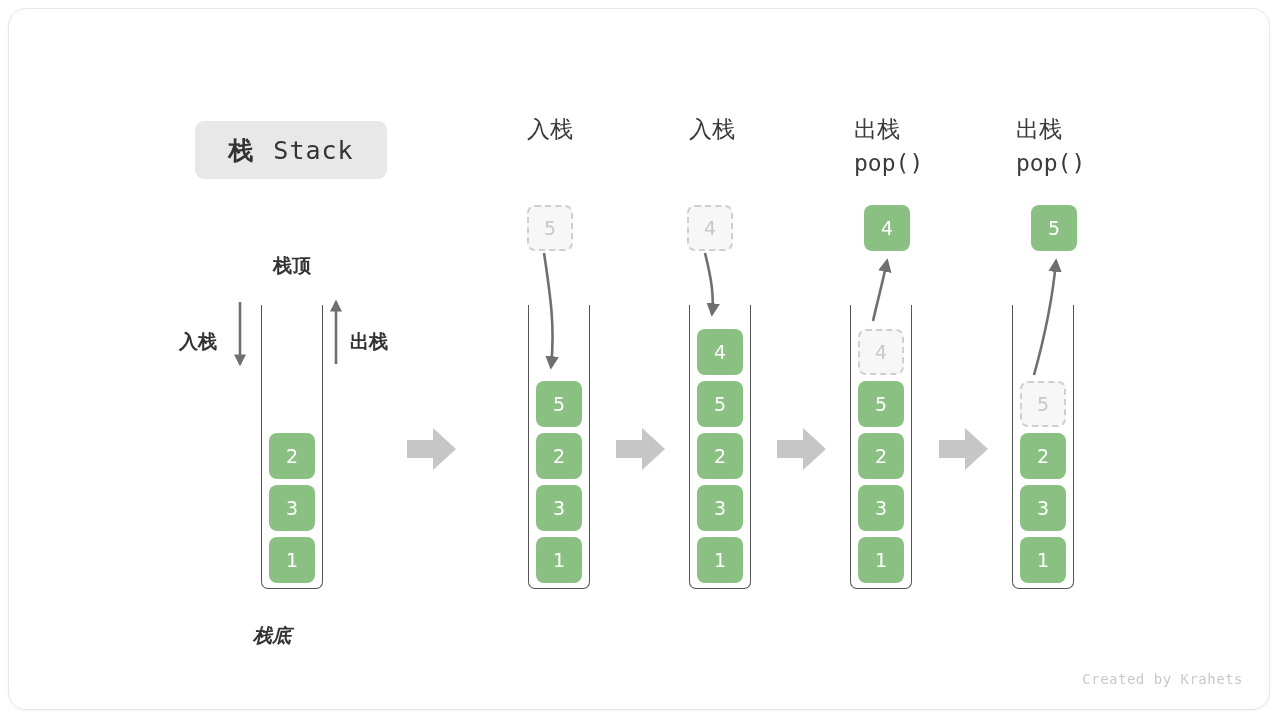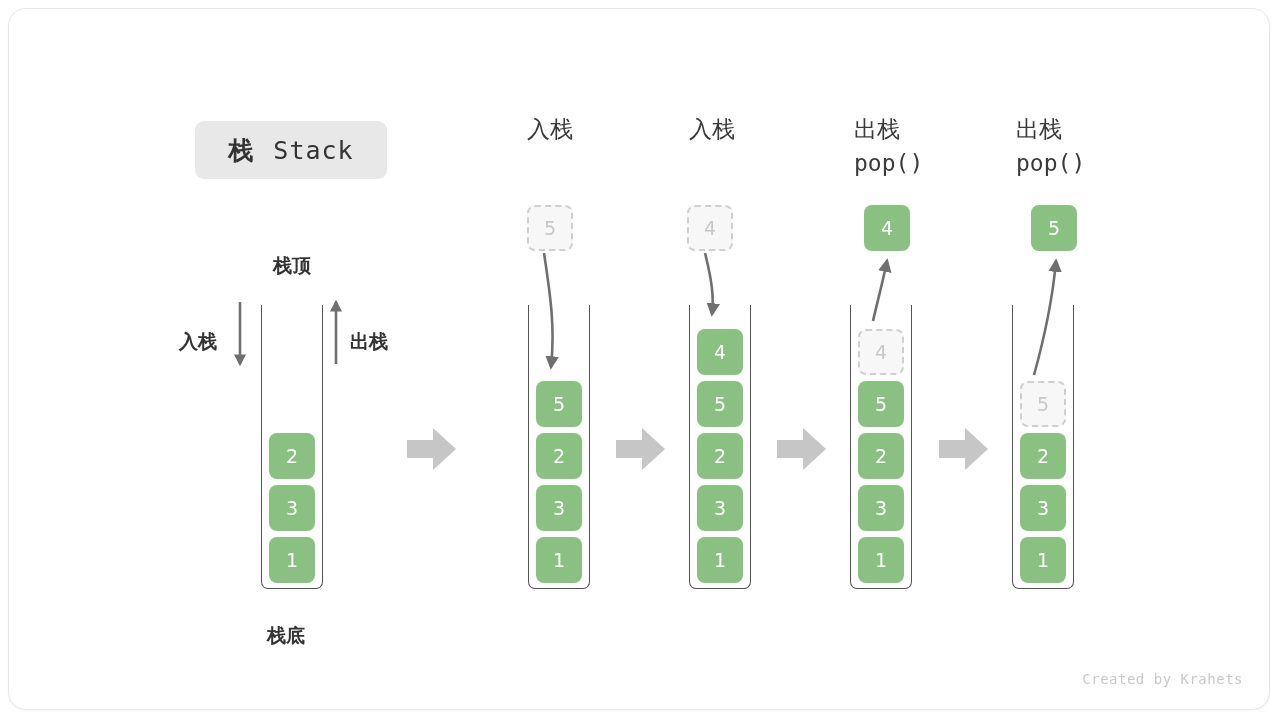--- a/index.html
+++ b/index.html
@@ -151,21 +151,21 @@
 
 <div id="card">
 
   <div id="title-badge">
     <span class="t-cn">栈</span>
     <span class="t-en">Stack</span>
   </div>
 
   <div class="cn-bold" style="position:absolute; left:254px; top:244px;margin-left:10px;">栈顶</div>
 
-  <div class="cn-bold" style="position:absolute; left:258px; top:614px;">栈底</div>
+  <div class="cn-bold" style="position:absolute; left:244px; top:614px;font-style:italic;">栈底</div>
 
   <div class="cn-bold" style="position:absolute; left:170px; top:320px;">入栈</div>
 
   <div class="cn-bold" style="position:absolute; left:341px; top:320px;">出栈</div>
 
   <div class="stack-box" style="left:252px; top:296px; width:62px; height:284px;"></div>
 
   <div class="cell solid" style="left:260px; top:424px;">2</div>
   <div class="cell solid" style="left:260px; top:476px;">3</div>
   <div class="cell solid" style="left:260px; top:528px;">1</div>

